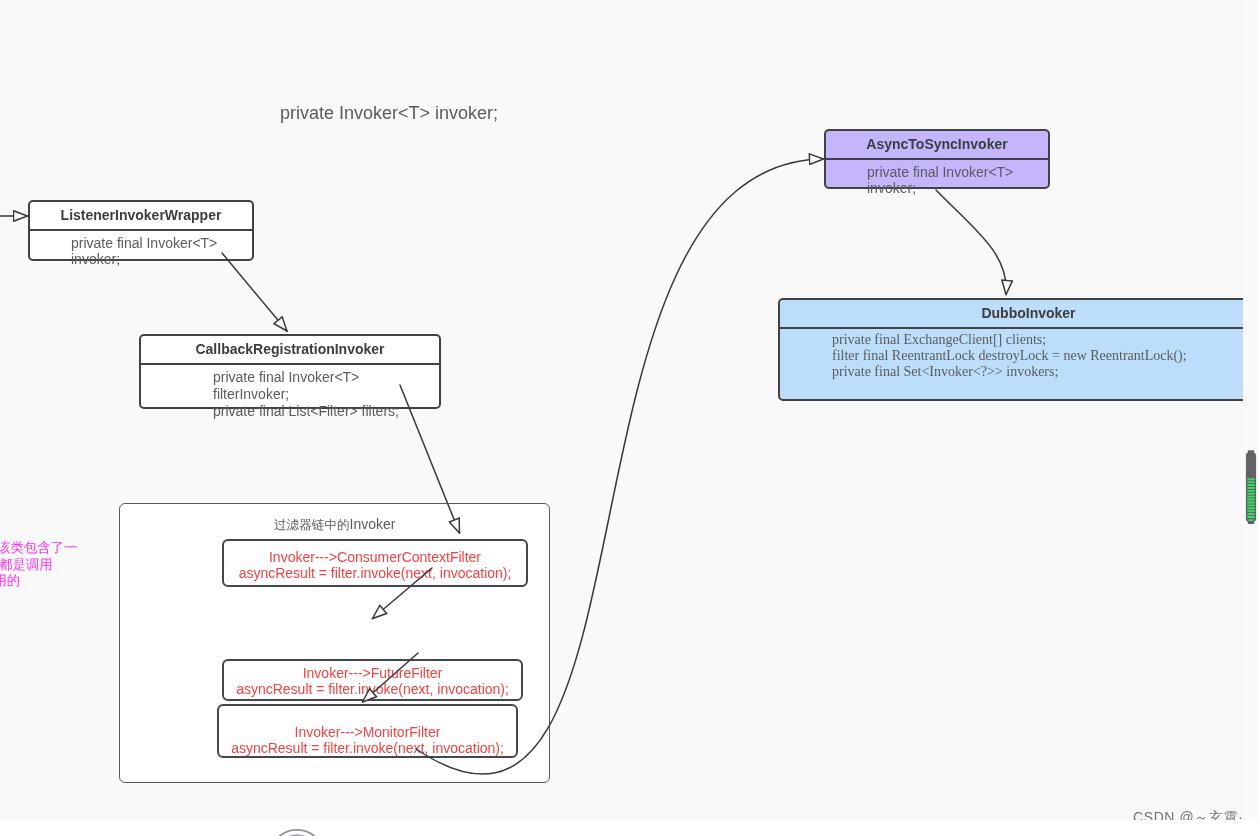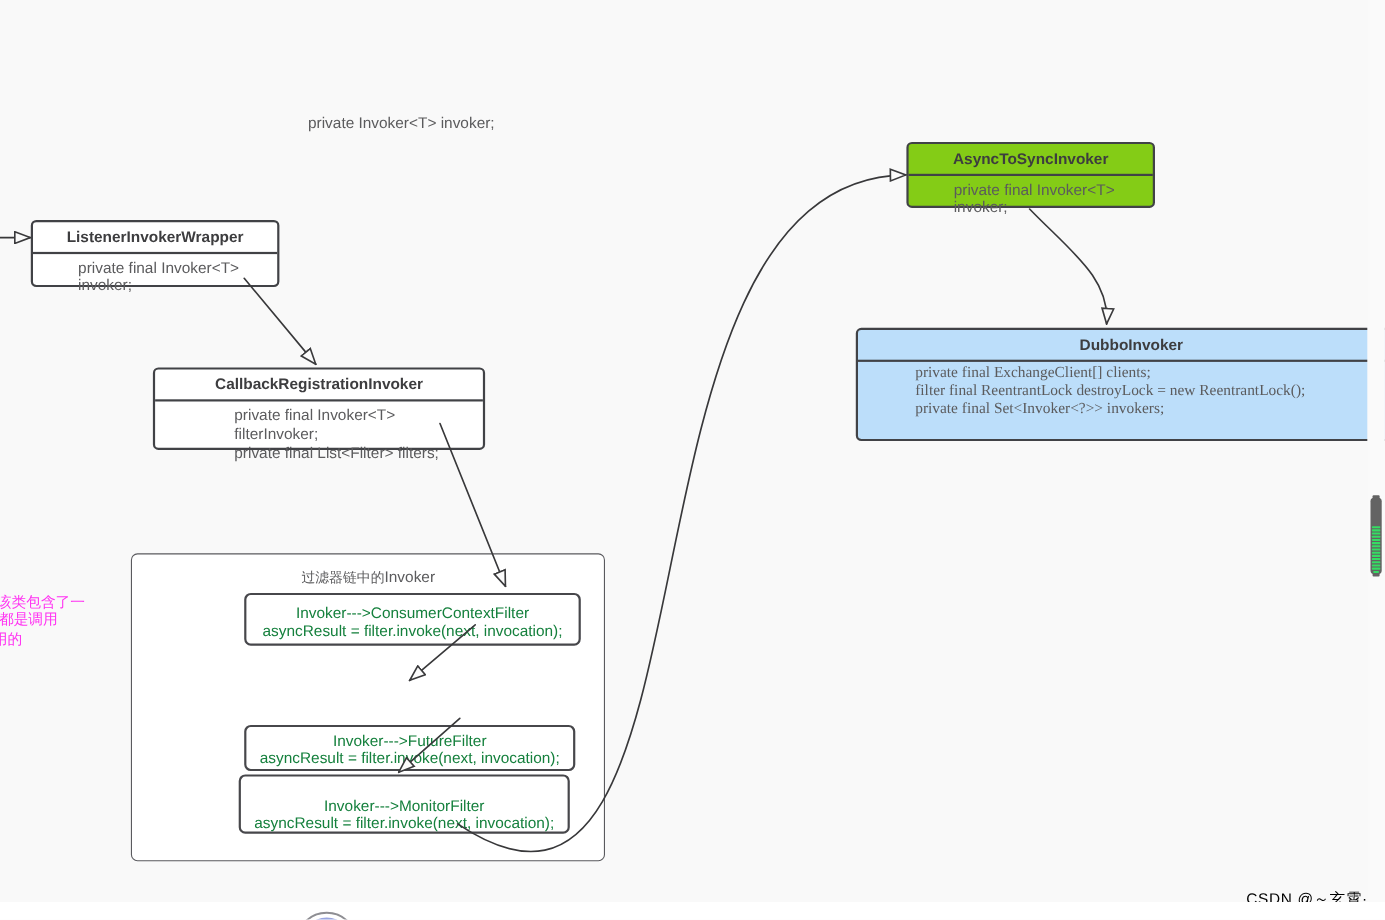--- a/index.html
+++ b/index.html
@@ -10,28 +10,28 @@
           background:#f9f9f9;overflow:hidden;}
   #links{position:absolute;left:0;top:0;width:1259px;height:836px;overflow:visible;z-index:50;pointer-events:none;}
   .node{position:absolute;box-sizing:border-box;border:2.1px solid #414246;
         border-radius:5px;background:#ffffff;}
   .node .ttl{font-weight:bold;text-align:center;color:#3d3d3f;font-size:14px;
              box-sizing:border-box;}
   .node .sep{height:0;border-top:2.0px solid #414246;}
   .node .body{color:#5b5b5d;font-size:14px;box-sizing:border-box;margin-left:32px;}
   .fbox{position:absolute;box-sizing:border-box;border:2px solid #47474b;
         border-radius:6px;background:#ffffff;text-align:center;
-        color:#15803d;font-size:14px;line-height:16px;}
+        color:#ef4444;font-size:14px;line-height:16px;}
   .grp{position:absolute;box-sizing:border-box;border:1.4px solid #5a5a5e;
        border-radius:6px;background:#ffffff;}
   .grp-label{position:absolute;color:#5b5b5d;font-size:14px;}
-  .note{position:absolute;color:#5b5b5d;font-size:14px;white-space:nowrap;}
+  .note{position:absolute;color:#5b5b5d;font-size:18px;white-space:nowrap;}
   .anno{position:absolute;color:#ff33f2;font-size:13.4px;line-height:16.5px;
         white-space:nowrap;}
-  .wm{position:absolute;color:#000000;font-size:14px;white-space:nowrap;letter-spacing:0.6px;}
+  .wm{position:absolute;color:#737373;font-size:14px;white-space:nowrap;letter-spacing:0.6px;}
   .cjk{font-size:12.6px;text-align:right;}
   .sbar{position:absolute;}
 </style>
 </head>
 <body>
 
 <div id="canvas">
 
   <svg id="links" viewBox="0 0 1259 836" width="1259" height="836">
     <defs>
@@ -69,21 +69,21 @@
 
   <div class="node" style="left:139px;top:334px;width:302px;height:75px;">
     <div class="ttl" style="height:27px;line-height:27px;">CallbackRegistrationInvoker</div>
     <div class="sep"></div>
     <div class="body" style="padding:4px 0 0 40px;line-height:17px;">
       <div>private final Invoker&lt;T&gt; filterInvoker;</div>
       <div>private final List&lt;Filter&gt; filters;</div>
     </div>
   </div>
 
-  <div class="node hl" style="left:824px;top:129px;width:226px;height:60px;background:#84cc16;">
+  <div class="node hl" style="left:824px;top:129px;width:226px;height:60px;background:#c4b5fd;">
     <div class="ttl" style="height:27px;line-height:27px;">AsyncToSyncInvoker</div>
     <div class="sep"></div>
     <div class="body" style="padding:4px 0 0 9px;">
       <div>private final Invoker&lt;T&gt; invoker;</div>
     </div>
   </div>
 
   <div class="node hl" style="left:778px;top:298px;width:501px;height:103px;background:#bcdefa;">
     <div class="ttl" style="height:27px;line-height:27px;">DubboInvoker</div>
     <div class="sep"></div>
@@ -104,21 +104,21 @@
   <div class="fbox" style="left:222px;top:619px;width:301px;height:42px;padding-top:4px;margin-top:40px;">
     <div>Invoker---&gt;FutureFilter</div>
     <div>asyncResult = filter.invoke(next, invocation);</div>
   </div>
   <div class="fbox" style="left:217px;top:704px;width:301px;height:54px;padding-top:18px;">
     <div>Invoker---&gt;MonitorFilter</div>
     <div>asyncResult = filter.invoke(next, invocation);</div>
   </div>
 
   <div class="anno" style="left:-3px;top:540px;">该类包含了一</div>
-  <div class="anno" style="left:-1px;top:557px;font-family:Liberation Mono, monospace;">都是调用</div>
+  <div class="anno" style="left:-1px;top:557px;">都是调用</div>
   <div class="anno" style="left:-20px;top:573px;">调用的</div>
 
   <div class="wm" style="left:1133px;top:809px;">CSDN @～玄霄·</div>
 
 </div>
 
 <div style="position:absolute;left:1243px;top:0;width:16px;height:820px;background:#fafafa;"></div>
 <div class="sbar" style="left:1244px;top:449px;width:14px;height:78px;">
   <svg width="14" height="78" viewBox="0 0 14 78">
     <rect x="3.8" y="1.2" width="6.4" height="3.4" rx="0.9" fill="#636363"></rect>

